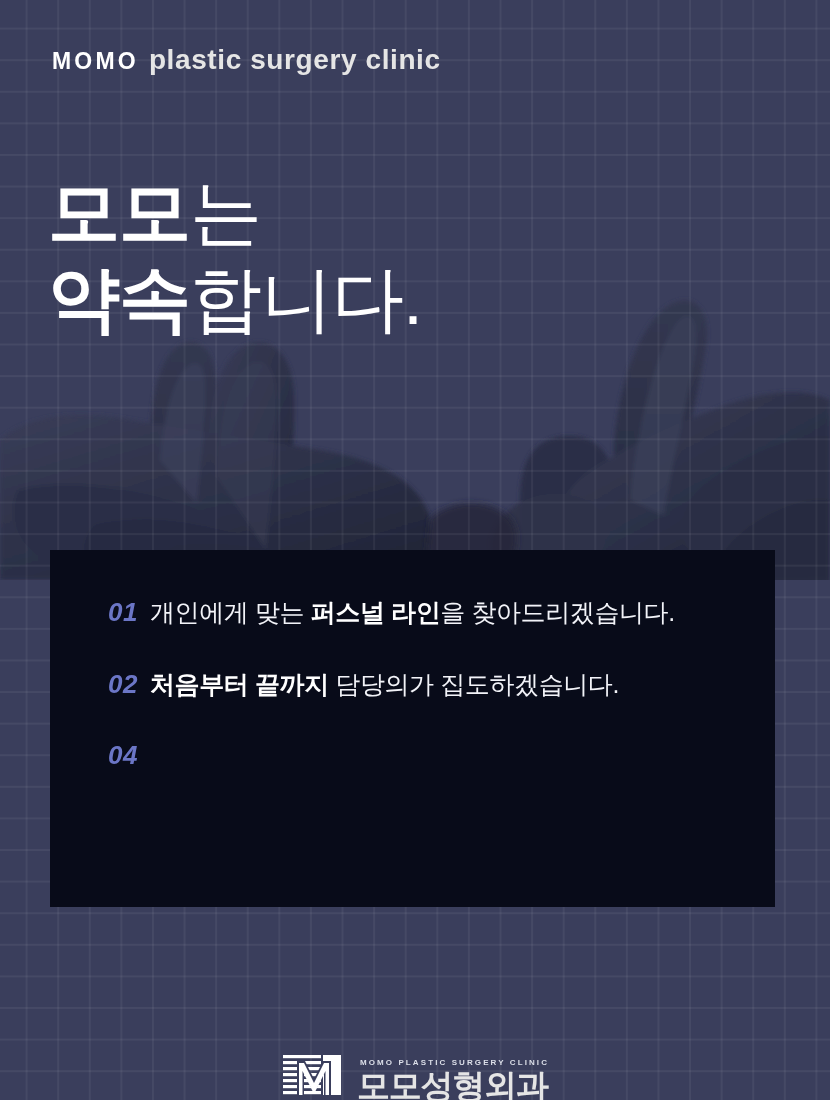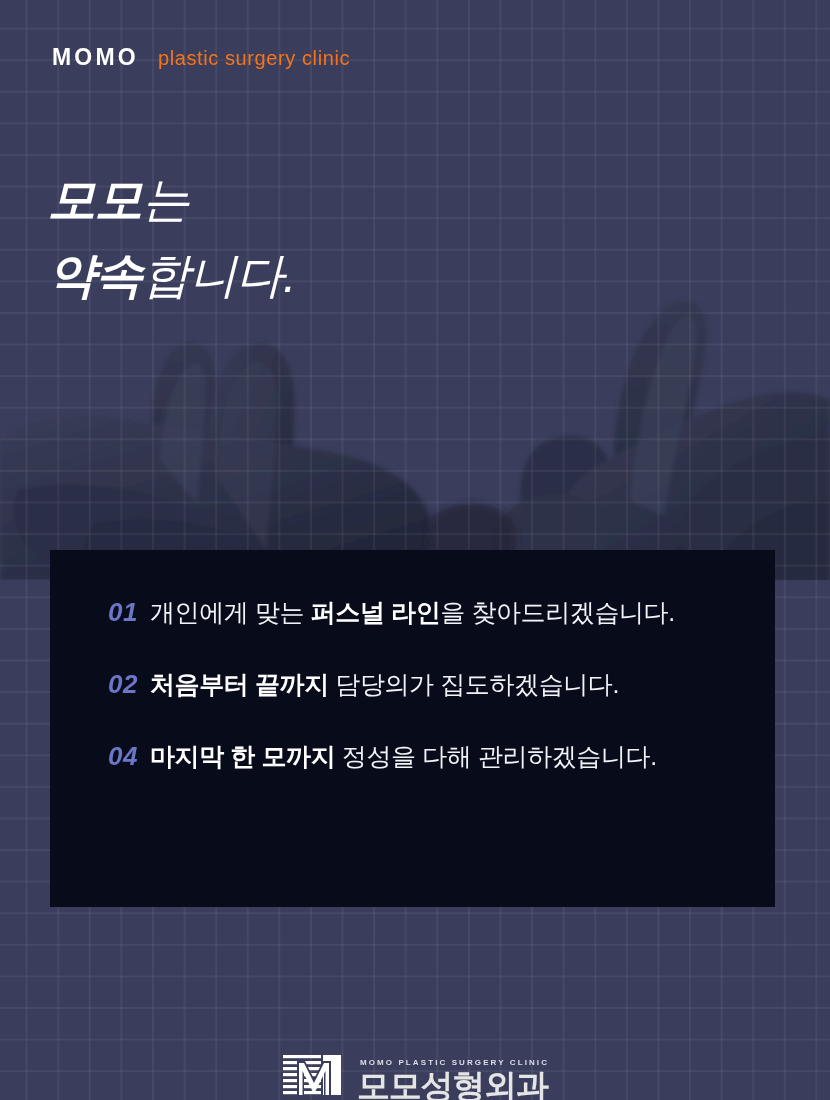--- a/index.html
+++ b/index.html
@@ -39,47 +39,47 @@
     z-index:1;
     overflow:hidden;
   }
   .hands svg{ display:block; width:830px; height:330px; }
 
   
   .header{
     position:absolute;
     left:52px; top:44px;
     z-index:5;
-    display:flex; align-items:baseline; gap:19px;
+    display:flex; align-items:baseline; gap:10px;
     white-space:nowrap;
   }
   .header .brand{
     color:#ffffff;
     font-size:23px;
     font-weight:700;
     letter-spacing:3.2px;
   }
   .header .sub{
-    color:#f97316;
-    font-size:20px;
-    font-weight:400;
+    color:#e5e5e5;
+    font-size:28px;
+    font-weight:700;
     letter-spacing:0.6px;
   }
 
   
   .headline{
     position:absolute;
     left:48px; top:176px;
     z-index:5;
     color:#ffffff;
     line-height:1.02;
     white-space:nowrap;
   }
-  .headline .line{ display:block; font-size:48px;font-style:italic; }
-  .headline .line + .line{ margin-top:27px; }
+  .headline .line{ display:block; font-size:72px; }
+  .headline .line + .line{ margin-top:14px; }
   .headline .hb{ font-weight:800; letter-spacing:-1px; }
   .headline .hl{ font-weight:300; letter-spacing:-1px; }
 
   
   .panel{
     position:absolute;
     left:50px; top:550px;
     width:725px; height:357px;
     background:#080b19;
     z-index:4;
@@ -264,21 +264,20 @@
     </div>
 
     <div class="promise-row">
       <span class="promise-num">02</span>
       <span class="promise-text"><span></span><b>처음부터 끝까지</b><span> 담당의가 집도하겠습니다.</span></span>
     </div>
 
 
     <div class="promise-row">
       <span class="promise-num">04</span>
-      <span class="promise-text"><span></span><b>마지막 한 모까지</b><span> 정성을 다해 관리하겠습니다.</span></span>
     </div>
 
   </div>
 
   <div class="footer">
     <span class="mark">
       <svg viewBox="0 0 62 56" aria-hidden="true">
 
         <g fill="#ffffff">
           <rect x="2" y="2" width="38" height="3.2"></rect>

